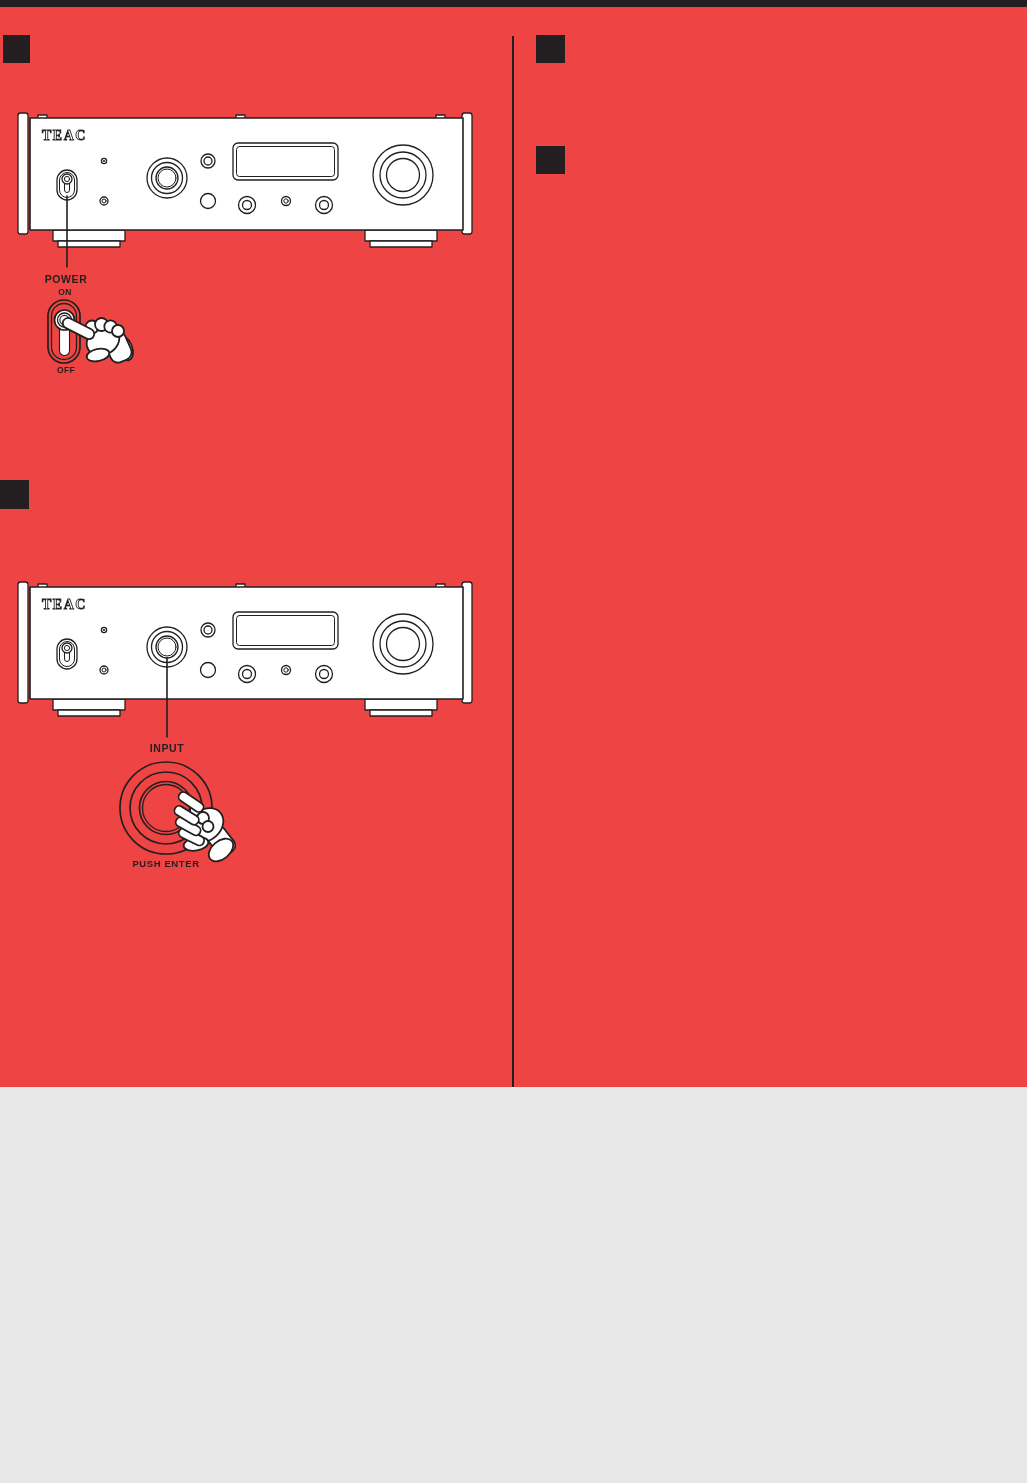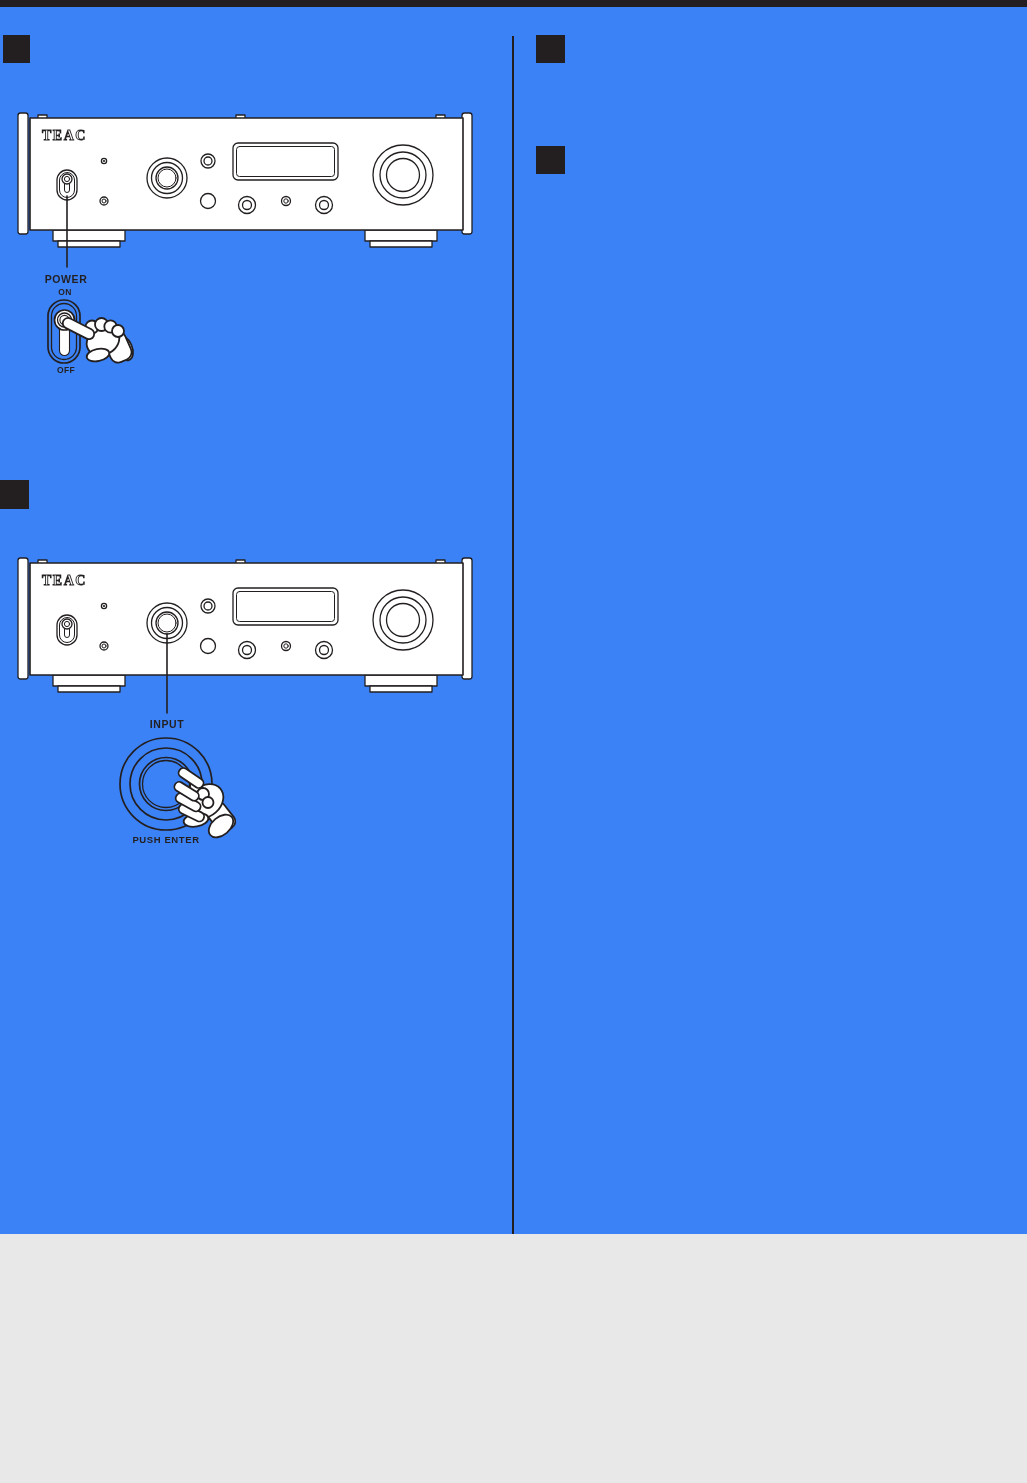--- a/index.html
+++ b/index.html
@@ -1,39 +1,39 @@
 <!DOCTYPE html>
 <html><head>
 <meta charset="utf-8">
 <style>
   html,body{margin:0;padding:0;background:#e8e8e8;}
   .page{
     position:relative;
-    width:1027px;height:1234px;
-    background:#3b82f6;
+    width:1027px;height:1087px;
+    background:#ef4444;
     overflow:hidden;
     font-family:"Liberation Sans",sans-serif;
   }
   .top-bar{
     position:absolute;left:0;top:0;width:1027px;height:7px;
     background:#231f20;
   }
   .step-marker{
     position:absolute;width:28px;height:28px;background:#231f20;
   }
   .marker-l1{left:3px;top:35px;width:27px;}
   .marker-l2{left:0px;top:480px;width:29px;height:29px;}
   .marker-r1{left:536px;top:35px;width:29px;}
   .marker-r2{left:536px;top:146px;width:29px;}
   .divider{
     position:absolute;left:512px;top:36px;width:1.5px;height:1445px;
     background:#231f20;
   }
   .illus1{position:absolute;left:15px;top:110px;}
-  .illus2{position:absolute;left:15px;top:555px;}
+  .illus2{position:absolute;left:15px;top:579px;}
   svg{display:block;}
   svg .ink{stroke:#231f20;fill:none;stroke-width:1.3;stroke-linejoin:round;stroke-linecap:round;}
   svg .inkw{stroke:#231f20;fill:#ffffff;stroke-width:1.3;stroke-linejoin:round;}
   svg .inkf{fill:#231f20;stroke:none;}
   svg .big{stroke-width:1.7;}
   svg .hand{stroke:#231f20;fill:#ffffff;stroke-width:1.8;stroke-linejoin:round;stroke-linecap:round;}
   svg text{fill:#231f20;}
   .logo{
     font-family:"Liberation Serif",serif;font-weight:bold;font-size:14px;
     letter-spacing:1.5px;fill:#ffffff;stroke:#231f20;stroke-width:0.9px;

